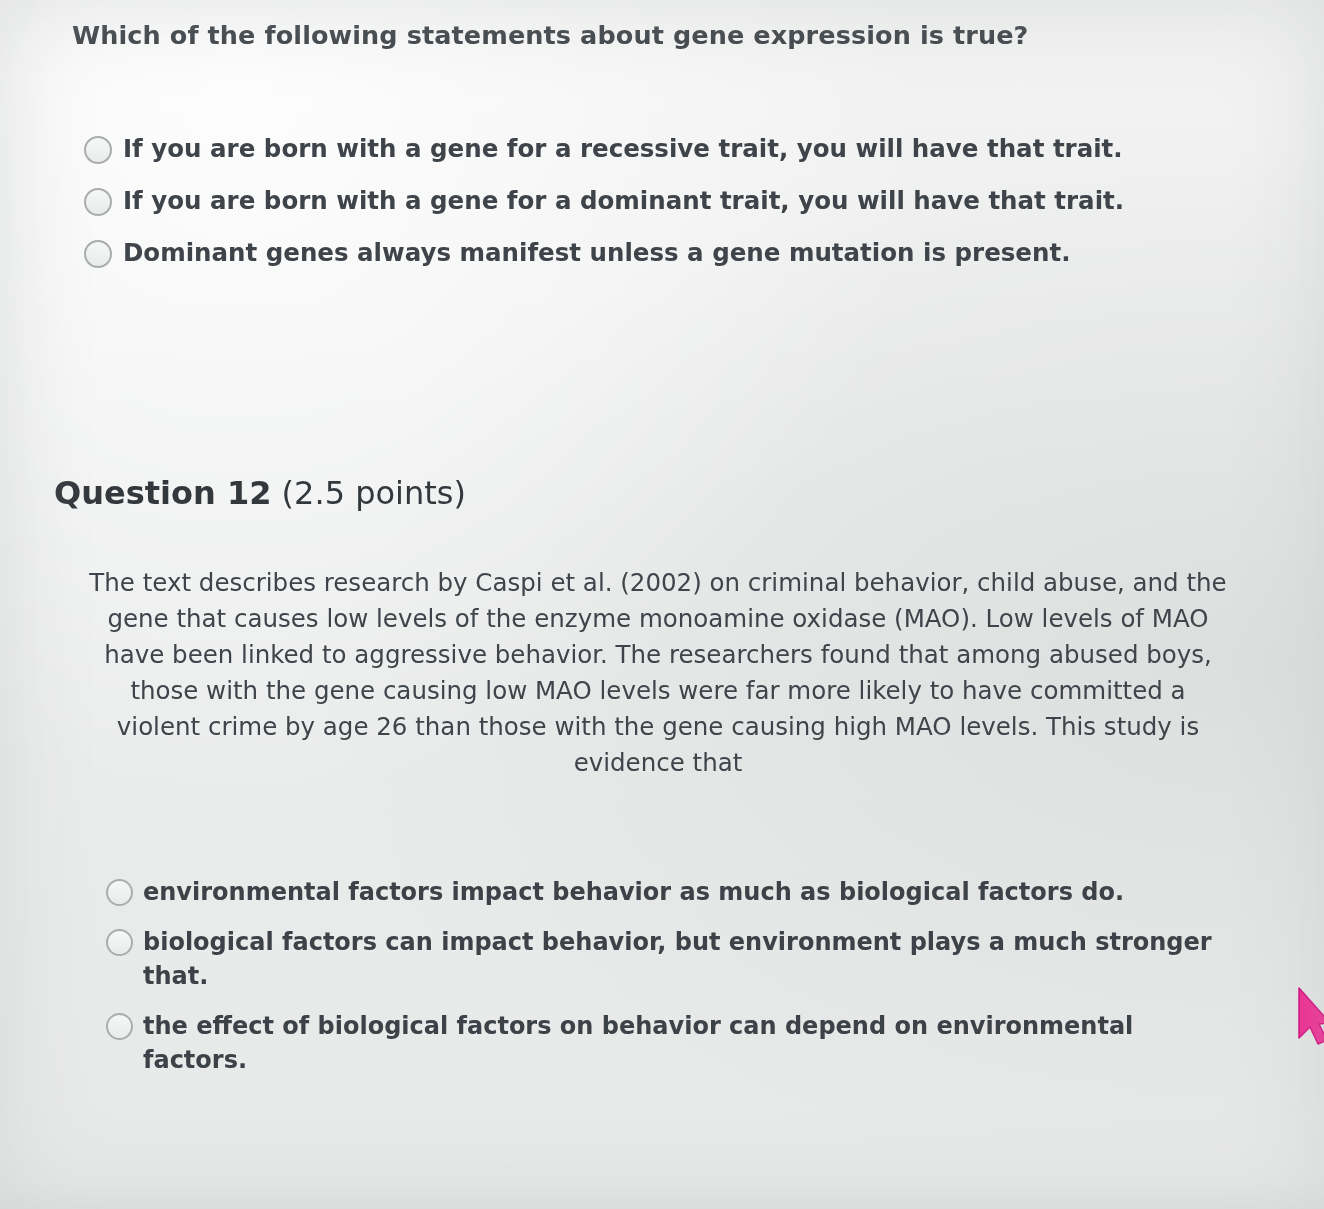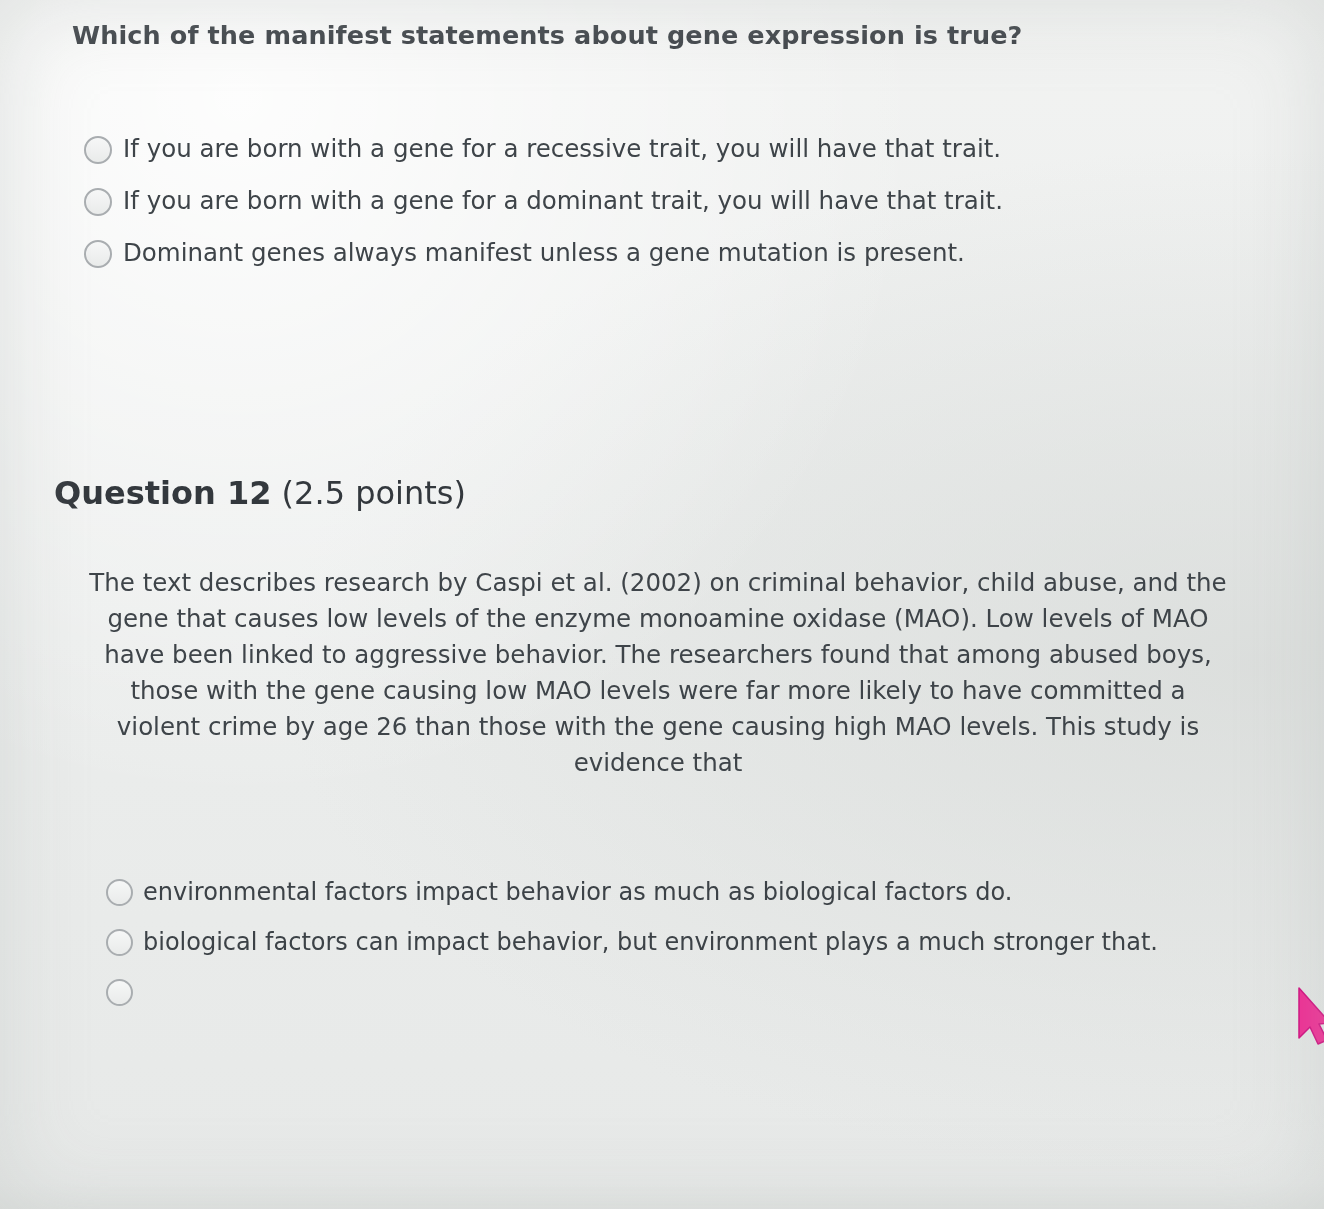--- a/index.html
+++ b/index.html
@@ -59,20 +59,21 @@
     background: linear-gradient(180deg, #f6f7f7 0%, #e9ebea 100%);
     margin-right: 11px;
     margin-top: 4px;
     box-sizing: border-box;
   }
   .option-text {
     font-size: 24.5px;
     line-height: 1.42;
     color: #3e4449;
     max-width: 1120px;
+    font-weight: bold;
   }
   .q-header {
     position: absolute;
     left: 54px;
     top: 474px;
     font-size: 32px;
     color: #33383d;
   }
   .q-header .qnum {
     font-weight: 700;
@@ -132,21 +133,21 @@
     pointer-events: none;
   }
 </style>
 </head>
 <body>
 
 <div class="page-shade"></div>
 
 <div class="content">
 
-  <div class="q-stem">Which of the manifest statements about gene expression is true?</div>
+  <div class="q-stem">Which of the following statements about gene expression is true?</div>
 
   <div class="options">
     <div class="option">
       <span class="radio"></span>
       <span class="option-text">If you are born with a gene for a recessive trait, you will have that trait.</span>
     </div>
     <div class="option">
       <span class="radio"></span>
       <span class="option-text">If you are born with a gene for a dominant trait, you will have that trait.</span>
     </div>
@@ -167,20 +168,21 @@
     <div class="option">
       <span class="radio"></span>
       <span class="option-text">environmental factors impact behavior as much as biological factors do.</span>
     </div>
     <div class="option">
       <span class="radio"></span>
       <span class="option-text">biological factors can impact behavior, but environment plays a much stronger that.</span>
     </div>
     <div class="option">
       <span class="radio"></span>
+      <span class="option-text">the effect of biological factors on behavior can depend on environmental factors.</span>
     </div>
   </div>
 
   <div class="cursor">
     <svg width="34" height="62" viewBox="0 0 34 62">
       <path d="M2 2 L2 52 L13 41 L21 58 L30 54 L22 38 L33 37 Z" fill="#f0218f" stroke="#d0007a" stroke-width="1.5" stroke-linejoin="round"></path>
     </svg>
   </div>
 
   <div class="blur-bottom"></div>

